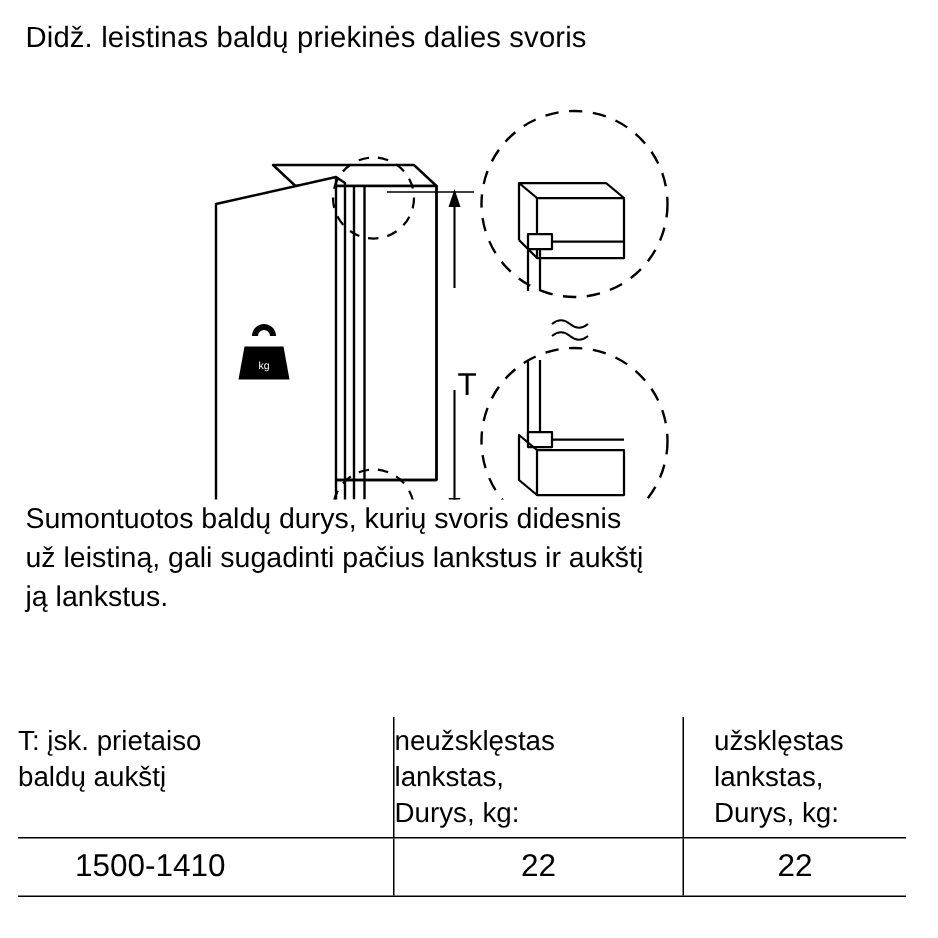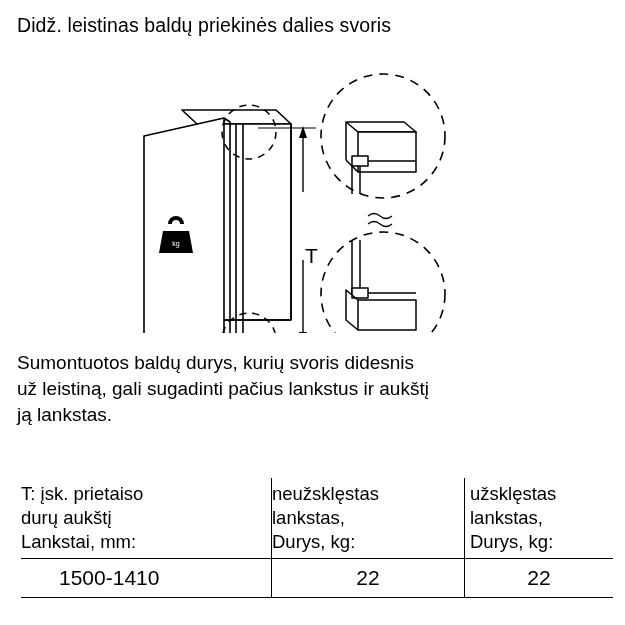--- a/index.html
+++ b/index.html
@@ -31,49 +31,49 @@
   .figure {
     position: absolute;
     left: 0px;
     top: 48px;
     width: 625px;
     height: 285px;
   }
   .body-text {
     position: absolute;
     left: 17px;
-    top: 350px;
+    top: 334px;
     width: 600px;
     font-size: 19px;
     line-height: 26px;
     color: #000;
   }
   .body-text div {
     white-space: nowrap;
   }
   
   .table {
     position: absolute;
-    left: 21px;
+    left: 12px;
     top: 478px;
     width: 592px;
     font-size: 18.5px;
     line-height: 24px;
   }
   .table-row {
     display: flex;
     width: 100%;
   }
   .cell {
     box-sizing: border-box;
     padding: 4px 0 4px 0;
   }
   .col1 { width: 250px; }
   .col2 { width: 193px; border-left: 1.5px solid #000; }
-  .col3 { width: 149px; border-left: 1.5px solid #000; padding-left: 5px; }
+  .col3 { width: 149px; border-left: 1.5px solid #000; padding-left: 20px; }
   .hdr-line1, .hdr-line2, .hdr-line3 {
     white-space: nowrap;
   }
   .rule {
     border-top: 1.5px solid #000;
     width: 592px;
   }
   .data-row .cell {
     font-size: 21px;
     padding-top: 7px;
@@ -157,30 +157,29 @@
         <path d="M368,176 q6,-5 12,0 q6,5 12,0" stroke-width="1.3"></path>
       </g>
 
       <text x="305" y="215" font-family="Liberation Sans, sans-serif" font-size="21" fill="#000">T</text>
     </svg>
   </div>
 
   <div class="body-text">
     <div>Sumontuotos baldų durys, kurių svoris didesnis</div>
     <div>už leistiną, gali sugadinti pačius lankstus ir aukštį</div>
-    <div>ją lankstas.</div>
+    <div>ją lankstus.</div>
   </div>
 
   <div class="table">
 
     <div class="table-row">
       <div class="cell col1">
         <div class="hdr-line1">T: įsk. prietaiso</div>
-        <div class="hdr-line2">durų aukštį</div>
-        <div class="hdr-line3">Lankstai, mm:</div>
+        <div class="hdr-line2">baldų aukštį</div>
       </div>
       <div class="cell col2">
         <div class="hdr-line1">neužsklęstas</div>
         <div class="hdr-line2">lankstas,</div>
         <div class="hdr-line3">Durys, kg:</div>
       </div>
       <div class="cell col3">
         <div class="hdr-line1">užsklęstas</div>
         <div class="hdr-line2">lankstas,</div>
         <div class="hdr-line3">Durys, kg:</div>

